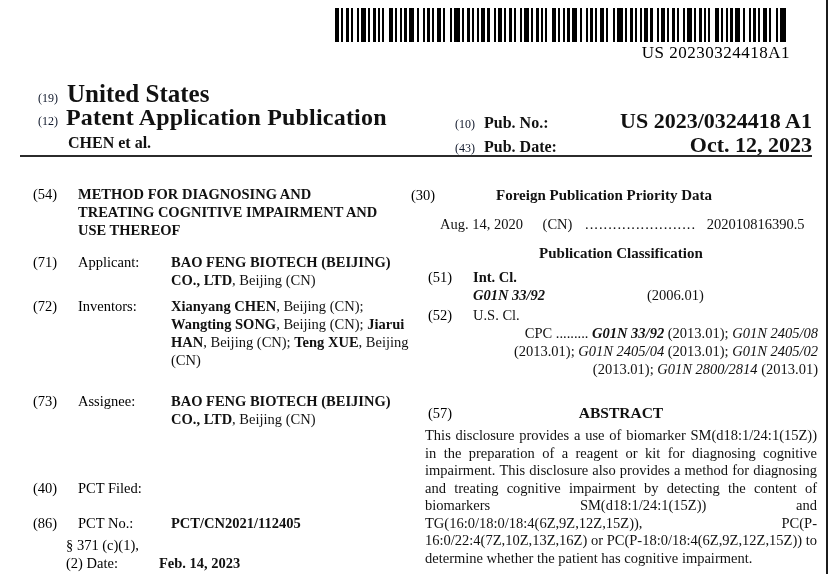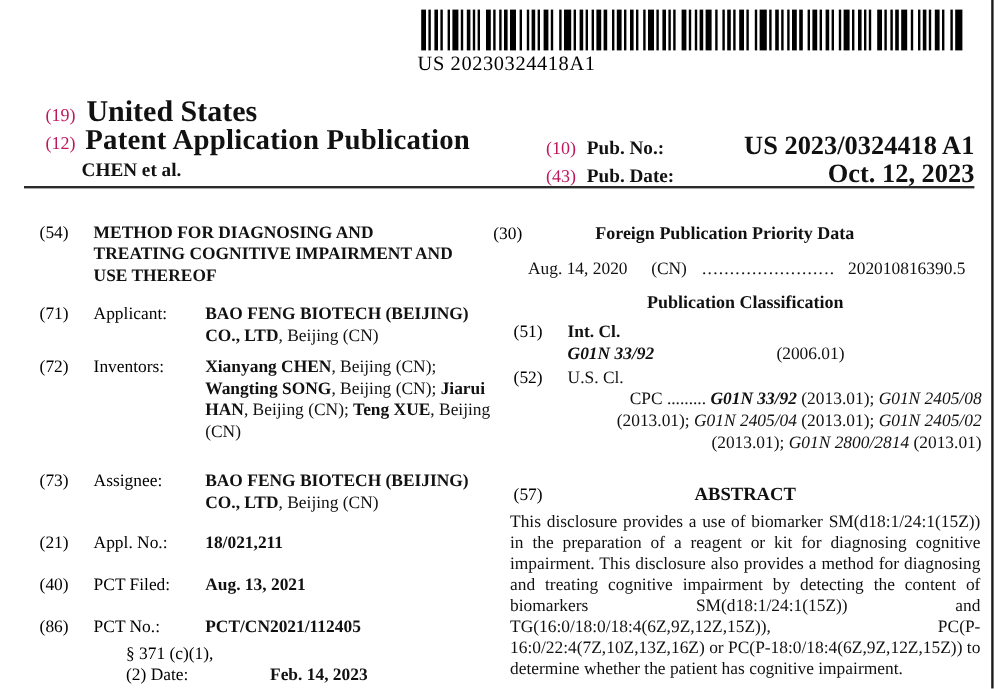--- a/index.html
+++ b/index.html
@@ -5,29 +5,29 @@
   html,body{margin:0;padding:0;background:#ffffff;}
   .page{
     position:relative;width:832px;height:574px;background:#ffffff;overflow:hidden;
     font-family:"Liberation Serif","DejaVu Serif",serif;color:#111;
   }
   
   .right-border{position:absolute;left:826px;top:0;width:2px;height:574px;background:#1c1c1c;}
   .divider{position:absolute;left:20px;top:155px;width:792px;height:2px;background:#2b2b2b;}
 
   
-  .barcode-wrap{position:absolute;left:348px;top:8px;width:458px;text-align:left;}
+  .barcode-wrap{position:absolute;left:332px;top:8px;width:458px;text-align:right;}
   .barcode{height:34px;display:flex;align-items:stretch;justify-content:center;}
   .barcode .bar{background:#000;height:100%;}
   .barcode .gap{height:100%;}
   .barcode-number{margin-top:1px;font-size:17px;letter-spacing:.5px;color:#000;}
 
   
   .h-row{position:absolute;display:flex;align-items:baseline;}
-  .h-code{font-size:15px;color:#be185d;}
+  .h-code{font-size:12px;color:#0f172a;}
   .row19{left:38px;top:80px;}
   .row12{left:38px;top:104px;}
   .rowchen{left:68px;top:134px;}
   .h-country{font-size:25px;font-weight:bold;margin-left:9px;}
   .h-pubtype{font-size:24px;font-weight:bold;margin-left:8px;letter-spacing:.2px;}
   .h-authors{font-size:16px;font-weight:bold;}
   .h-right{left:455px;width:357px;}
   .rowpubno{top:108px;}
   .rowpubdate{top:132px;}
   .h-label{font-size:16px;font-weight:bold;margin-left:9px;white-space:nowrap;}
@@ -47,21 +47,21 @@
 
   
   .sec54{left:33px;top:185px;width:380px;}
   .sec54 .title-text{font-weight:bold;}
   .sec71{left:33px;top:253px;width:383px;}
   .sec72{left:33px;top:297px;width:391px;}
   .sec73{left:33px;top:392px;width:383px;}
   .sec21{left:33px;top:444px;width:380px;}
   .sec22{left:33px;top:479px;width:380px;}
   .sec86{left:33px;top:514px;width:380px;}
-  .sec371{left:33px;top:536px;width:380px;gap:27px;}
+  .sec371{left:21px;top:536px;width:380px;}
   .sec371 .val{align-self:end;}
 
   
   .sec30{left:408px;top:186px;width:392px;}
   .sec30 .code,.sec57 .code{position:absolute;left:3px;top:0;}
   .heading-center{text-align:center;font-weight:bold;font-size:15px;}
   .sec30entry{left:440px;top:215px;width:378px;white-space:nowrap;}
   .sp-date{margin-right:16px;}
   .sp-country{margin-right:9px;}
   .sp-dots{margin-right:7px;letter-spacing:1px;}
@@ -296,30 +296,24 @@
     <span class="lbl">Inventors:</span>
     <span><span class="rt-b">Xianyang CHEN</span><span>, Beijing (CN); </span><span class="rt-b">Wangting SONG</span><span>, Beijing (CN); </span><span class="rt-b">Jiarui HAN</span><span>, Beijing (CN); </span><span class="rt-b">Teng XUE</span><span>, Beijing (CN)</span></span>
   </div>
 
   <div class="sec sec73 grid3">
     <span class="code">(73)</span>
     <span class="lbl">Assignee:</span>
     <span><span class="rt-b">BAO FENG BIOTECH (BEIJING) CO., LTD</span><span>, Beijing (CN)</span></span>
   </div>
 
-  <div class="sec sec21 grid3">
-    <span class="code">(21)</span>
-    <span class="lbl">Appl. No.:</span>
-    <span class="val">18/021,211</span>
-  </div>
 
   <div class="sec sec22 grid3">
     <span class="code">(40)</span>
     <span class="lbl">PCT Filed:</span>
-    <span class="val">Aug. 13, 2021</span>
   </div>
 
   <div class="sec sec86 grid3">
     <span class="code">(86)</span>
     <span class="lbl">PCT No.:</span>
     <span class="val">PCT/CN2021/112405</span>
   </div>
 
   <div class="sec sec371 grid3">
     <span class="code"></span>

